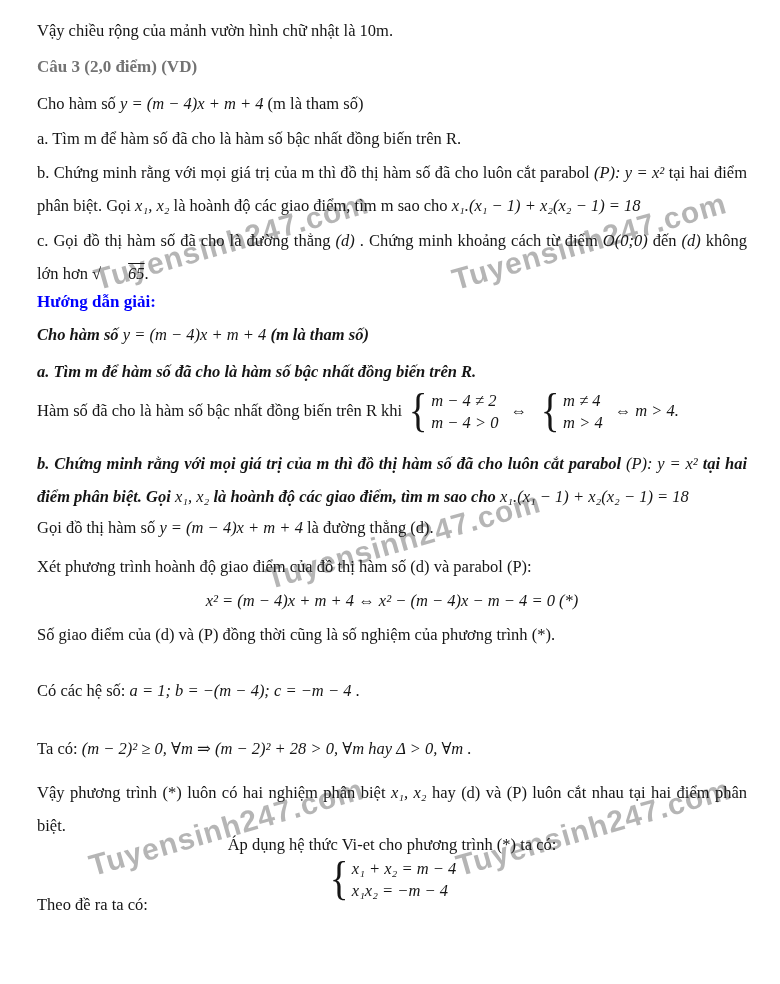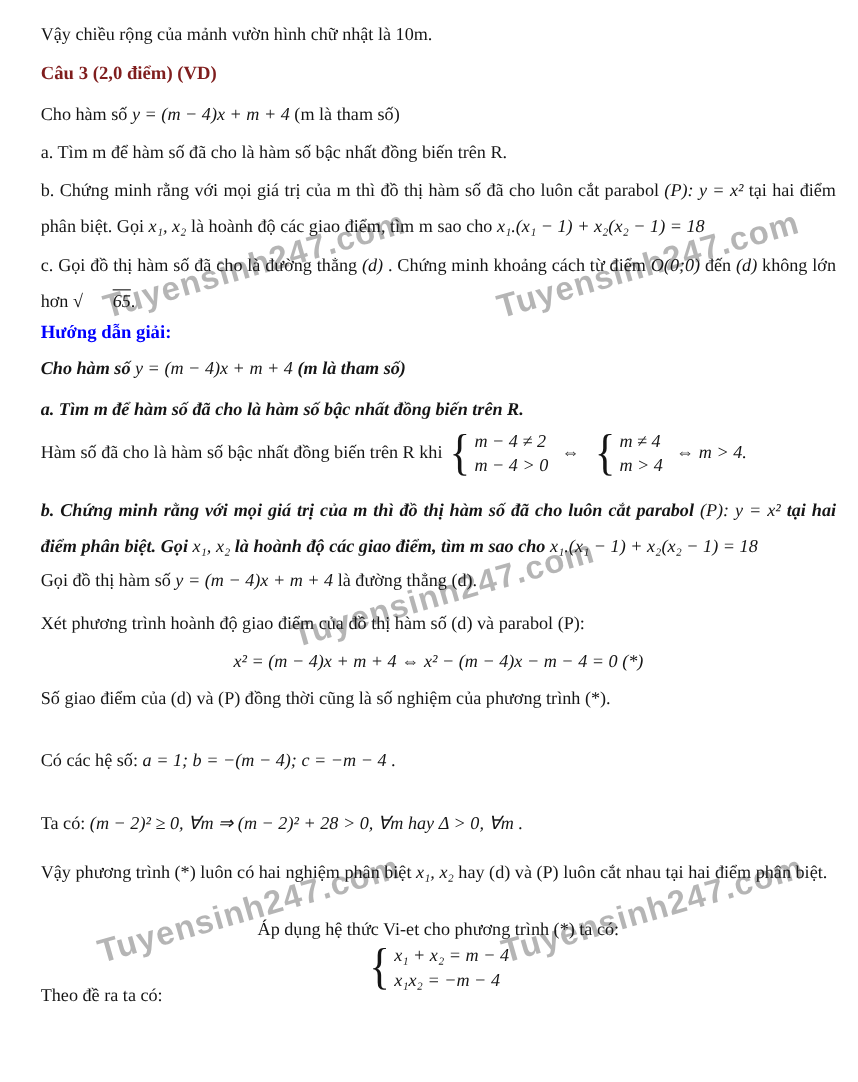--- a/index.html
+++ b/index.html
@@ -1,30 +1,30 @@
 <!DOCTYPE html>
 <html><head>
 <meta charset="utf-8">
 <style>
   html,body{margin:0;padding:0;background:#ffffff;}
   .page{
     position:relative;width:780px;height:984px;background:#ffffff;
     font-family:"Liberation Serif","DejaVu Serif",serif;color:#151515;
     overflow:hidden;
   }
-  .line{position:absolute;left:37px;right:20px;font-size:16.5px;line-height:22px;}
+  .line{position:absolute;left:37px;right:33px;font-size:16.5px;line-height:22px;}
   .para{line-height:33px;text-align:justify;}
   .center{text-align:center;}
   .sysline{display:flex;align-items:center;}
   .t{font-style:normal;}
-  .m{font-style:italic;font-family:Liberation Serif, serif;}
+  .m{font-style:italic;}
   .it{font-style:italic;}
   .b{font-weight:bold;}
   .bi{font-weight:bold;font-style:italic;}
-  .red{color:#7f1d1d;}
+  .red{color:#737373;}
   .blue{color:#0000fe;}
   .ol{text-decoration:overline;padding-left:27px;}
   .hd{font-size:17px;}
   .sys{display:inline-flex;align-items:center;margin:0 5px;}
   .sys .brace{font-size:46px;font-weight:400;line-height:1;transform:scaleX(.85);display:inline-block;}
   .sys .rows{display:inline-flex;flex-direction:column;row-gap:1px;font-style:italic;font-size:16.5px;line-height:21px;padding-left:2px;}
   .gap{margin:0 7px;}
   .watermark{
     position:absolute;font-family:"Liberation Sans","DejaVu Sans",sans-serif;
     font-size:30px;font-weight:bold;color:rgba(90,90,90,0.45);

